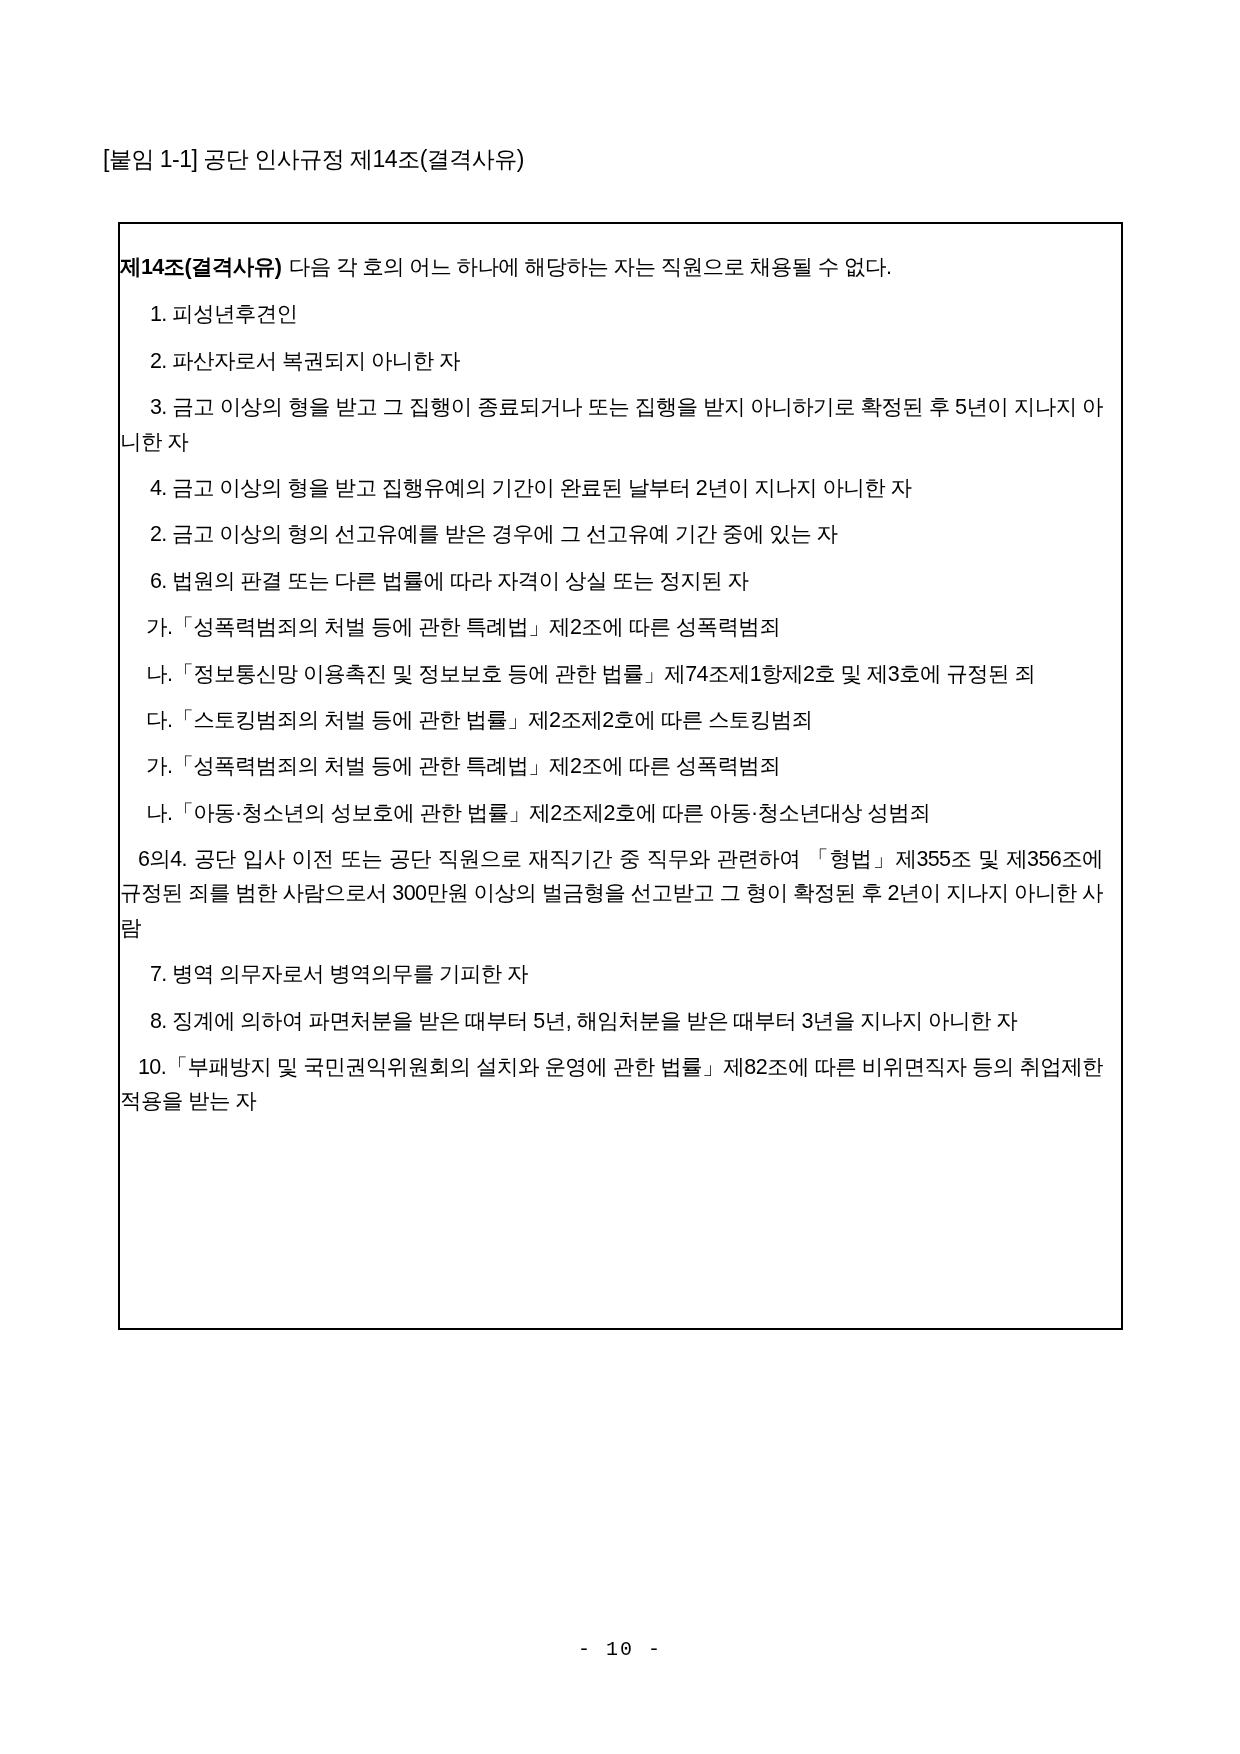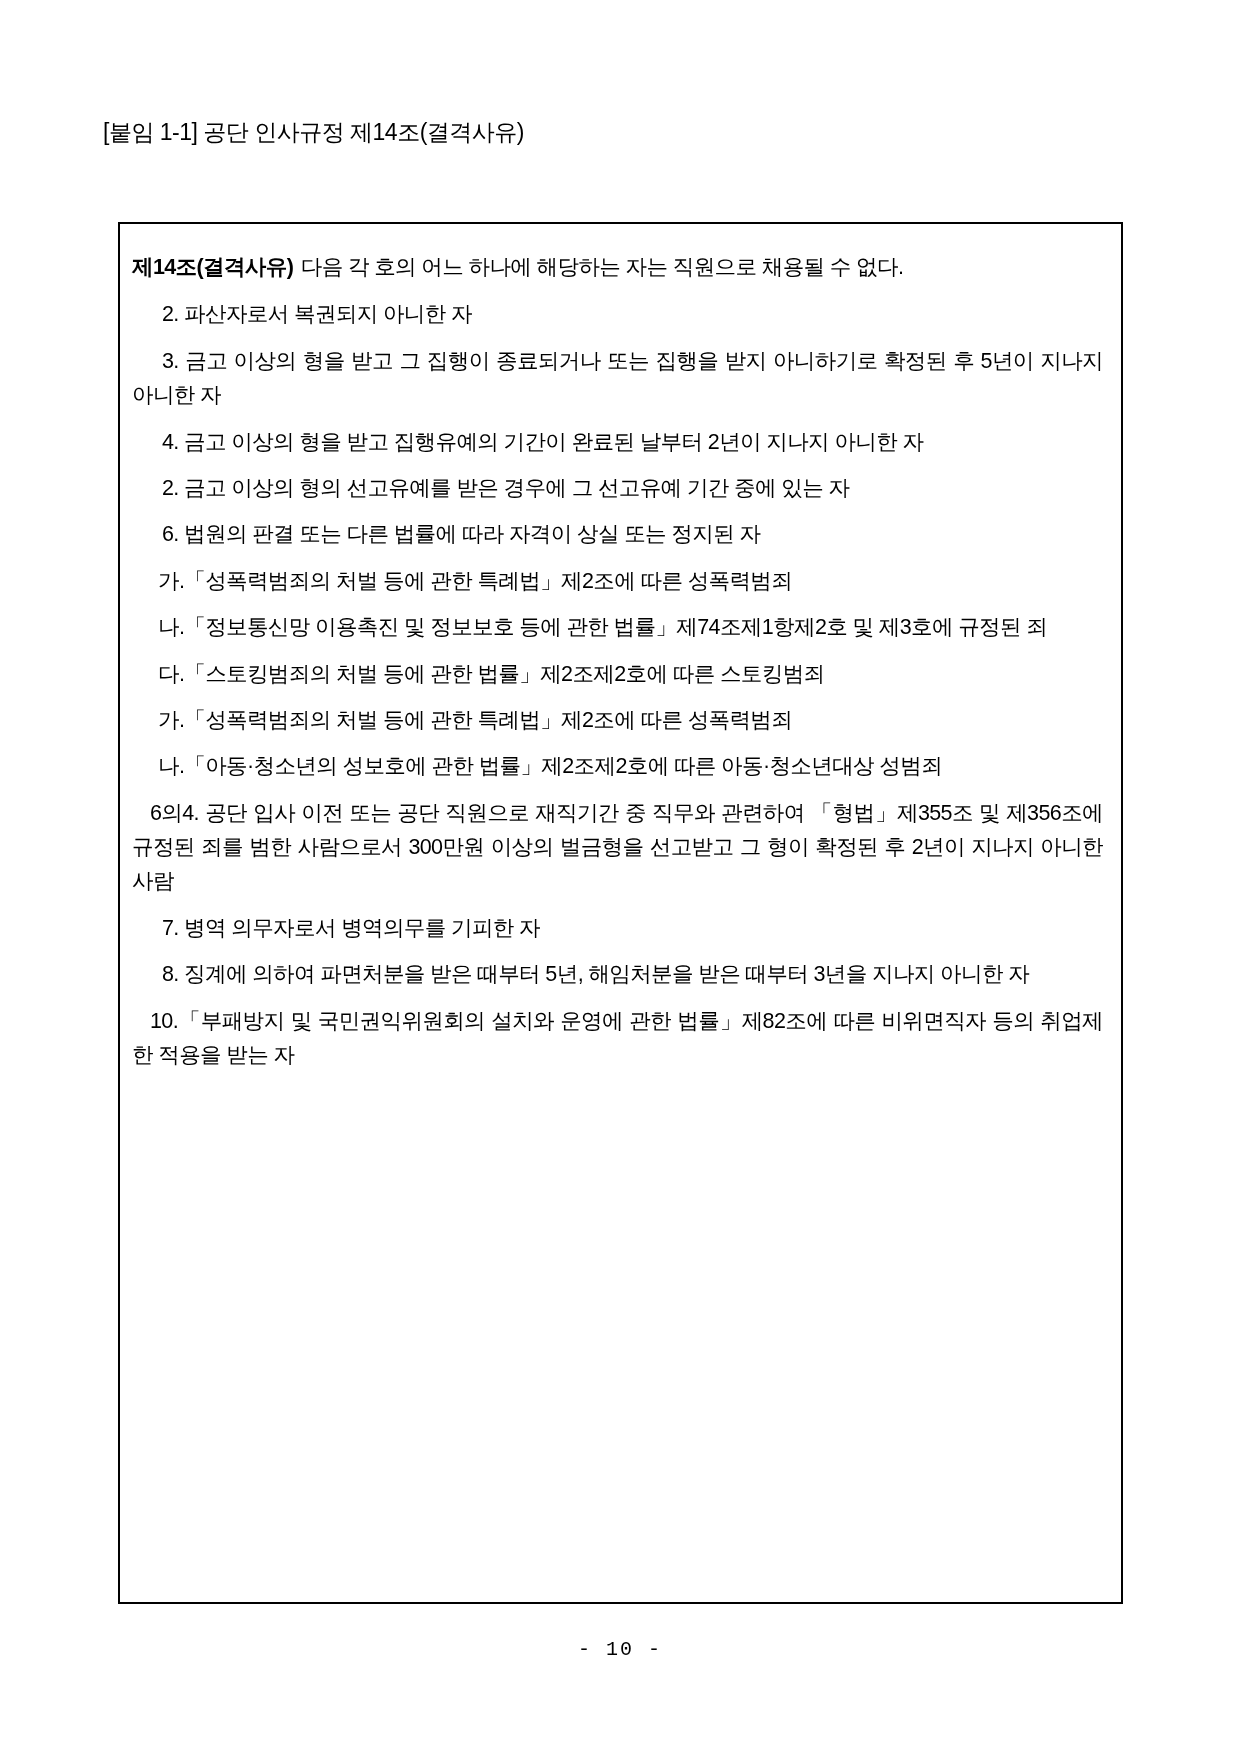--- a/index.html
+++ b/index.html
@@ -7,35 +7,35 @@
     width: 1240px;
     height: 1754px;
     background: #ffffff;
     color: #000000;
     font-family: "Liberation Sans", "DejaVu Sans", sans-serif;
     position: relative;
   }
   .doc-title {
     position: absolute;
     left: 103px;
-    top: 117px;
+    top: 144px;
     font-size: 23px;
     font-weight: 400;
     letter-spacing: -0.5px;
     white-space: nowrap;
   }
   .article-box {
     position: absolute;
     left: 118px;
     top: 222px;
     width: 1005px;
-    height: 1382px;
+    height: 1108px;
     border: 2px solid #000000;
     box-sizing: border-box;
-    padding: 26px 18px 20px 12px;
+    padding: 26px 18px 20px 0;
     overflow: hidden;
   }
   .para {
     font-size: 21.5px;
     line-height: 1.6;
     letter-spacing: -0.6px;
     text-align: justify;
     margin: 0 0 12px 0;
   }
   .lead { font-weight: 400; margin-bottom: 13px; }
@@ -60,20 +60,21 @@
 </head>
 <body>
 
 <div class="doc-title">[붙임 1-1] 공단 인사규정 제14조(결격사유)</div>
 
 <div class="article-box">
   <p class="para lead">
     <strong>제14조(결격사유)</strong><span>다음 각 호의 어느 하나에 해당하는 자는 직원으로 채용될 수 없다.</span>
   </p>
 
+  <p class="para item">1. 피성년후견인</p>
   <p class="para item">2. 파산자로서 복권되지 아니한 자</p>
   <p class="para item">3. 금고 이상의 형을 받고 그 집행이 종료되거나 또는 집행을 받지 아니하기로 확정된 후 5년이 지나지 아니한 자</p>
   <p class="para item">4. 금고 이상의 형을 받고 집행유예의 기간이 완료된 날부터 2년이 지나지 아니한 자</p>
   <p class="para item">2. 금고 이상의 형의 선고유예를 받은 경우에 그 선고유예 기간 중에 있는 자</p>
   <p class="para item">6. 법원의 판결 또는 다른 법률에 따라 자격이 상실 또는 정지된 자</p>
   <p class="para item sub">가.「성폭력범죄의 처벌 등에 관한 특례법」제2조에 따른 성폭력범죄</p>
   <p class="para item sub">나.「정보통신망 이용촉진 및 정보보호 등에 관한 법률」제74조제1항제2호 및 제3호에 규정된 죄</p>
   <p class="para item sub">다.「스토킹범죄의 처벌 등에 관한 법률」제2조제2호에 따른 스토킹범죄</p>
   <p class="para item sub">가.「성폭력범죄의 처벌 등에 관한 특례법」제2조에 따른 성폭력범죄</p>
   <p class="para item sub">나.「아동·청소년의 성보호에 관한 법률」제2조제2호에 따른 아동·청소년대상 성범죄</p>

